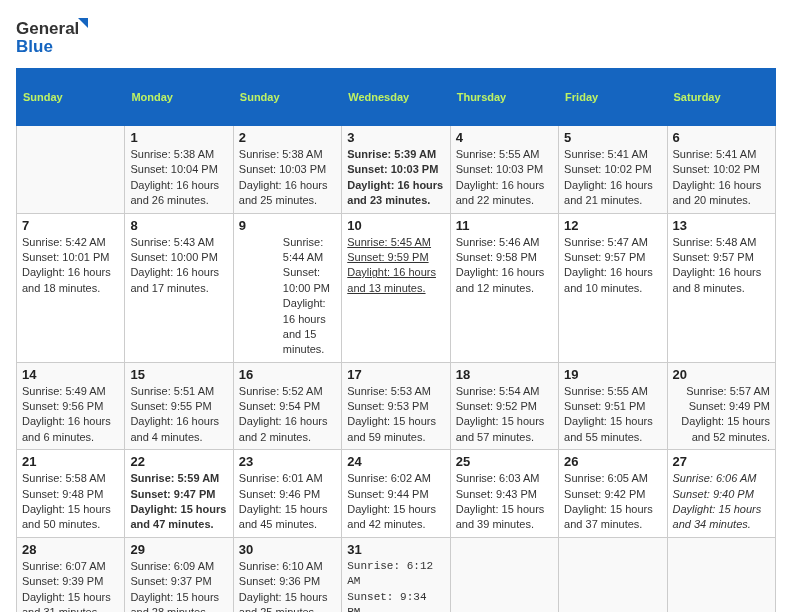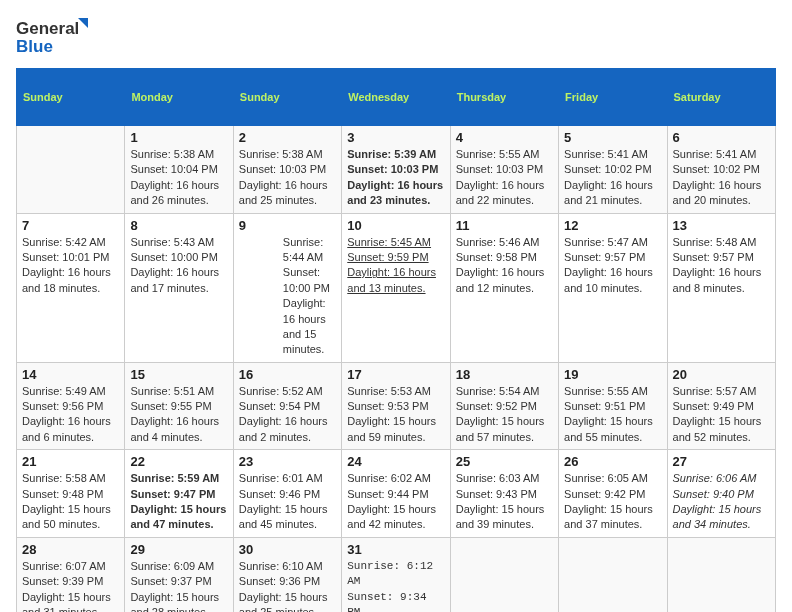--- a/index.html
+++ b/index.html
@@ -238,21 +238,21 @@
         </td>
         <td>
           <div class="day-number">19</div>
           <div class="day-detail" style="white-space: pre-line;">Sunrise: 5:55 AM
 Sunset: 9:51 PM
 Daylight: 15 hours
 and 55 minutes.</div>
         </td>
         <td>
           <div class="day-number">20</div>
-          <div class="day-detail" style="white-space: pre-line;">Sunrise: 5:57 AM
+          <div class="day-detail" style="white-space: pre-line; text-align: right;">Sunrise: 5:57 AM
 Sunset: 9:49 PM
 Daylight: 15 hours
 and 52 minutes.</div>
         </td>
       </tr>
       <tr>
         <td>
           <div class="day-number">21</div>
           <div class="day-detail" style="white-space: pre-line;">Sunrise: 5:58 AM
 Sunset: 9:48 PM

